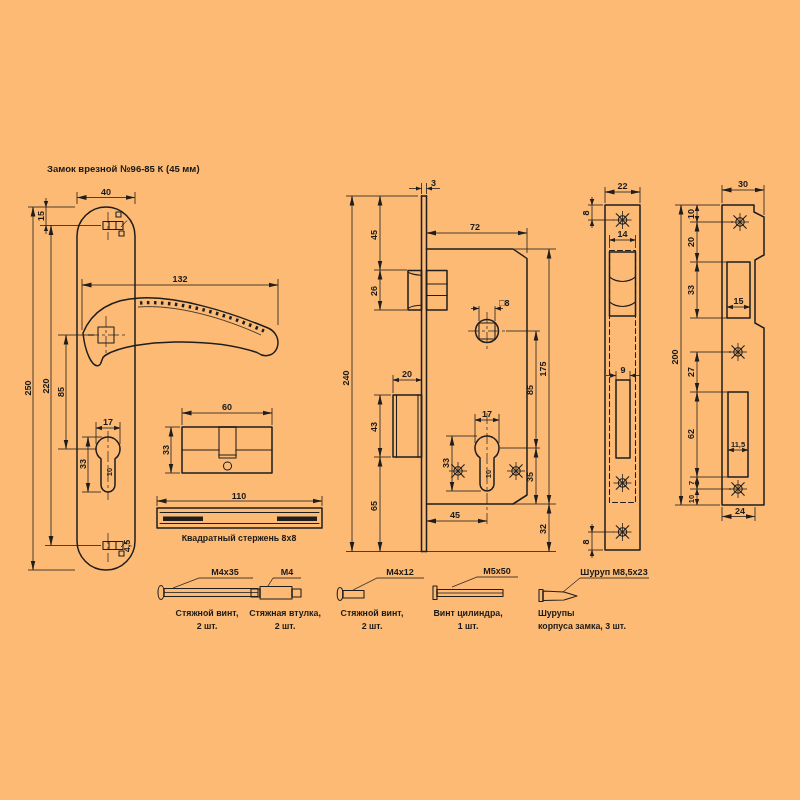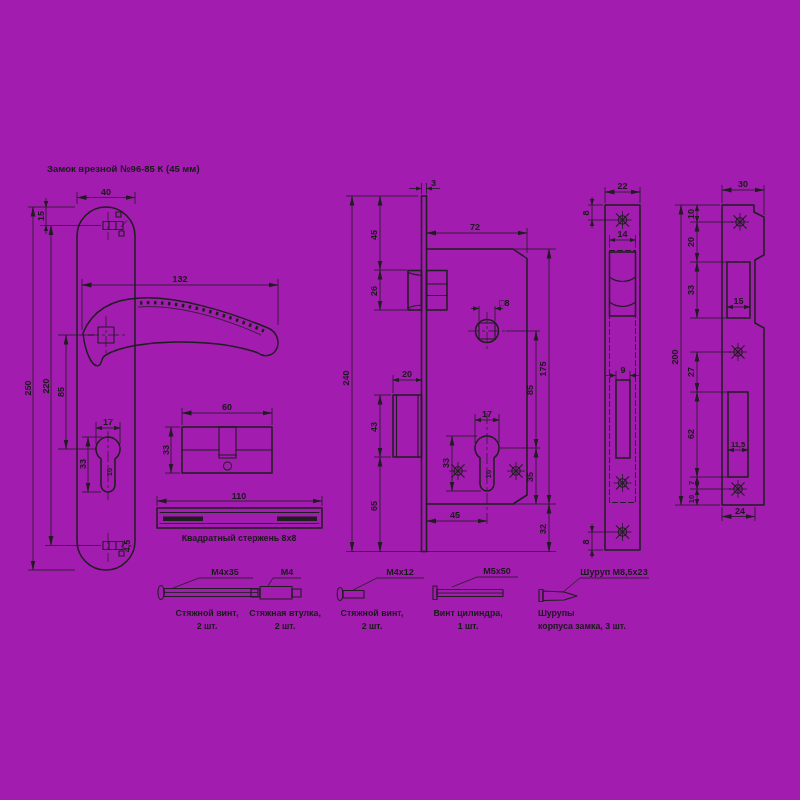--- a/index.html
+++ b/index.html
@@ -1,16 +1,16 @@
 <!DOCTYPE html>
 <html><head>
 <meta charset="utf-8">
 <style>
   html,body{margin:0;padding:0;background:#ffffff;}
-  #page{width:800px;height:800px;background:#a21caf;position:relative;overflow:hidden;}
+  #page{width:800px;height:800px;background:#fdba74;position:relative;overflow:hidden;}
   svg{display:block;}
   .o  {fill:none;stroke:#1e1e1e;stroke-width:1.5;stroke-linejoin:round;stroke-linecap:round;}
   .o2 {fill:none;stroke:#1e1e1e;stroke-width:1.05;stroke-linejoin:round;stroke-linecap:round;}
   .d  {fill:none;stroke:#1e1e1e;stroke-width:0.8;}
   .hd {stroke-dasharray:5 3;}
   .cl {fill:none;stroke:#1e1e1e;stroke-width:0.7;stroke-dasharray:11 3 3 3;}
   .band{fill:none;stroke:#1e1e1e;stroke-width:3.4;stroke-dasharray:2.5 4.5;}
   .ink{fill:#1e1e1e;stroke:none;}
   text{fill:#1a1a1a;font-family:"Liberation Sans","DejaVu Sans",sans-serif;
        font-weight:bold;font-size:9px;text-anchor:middle;}

